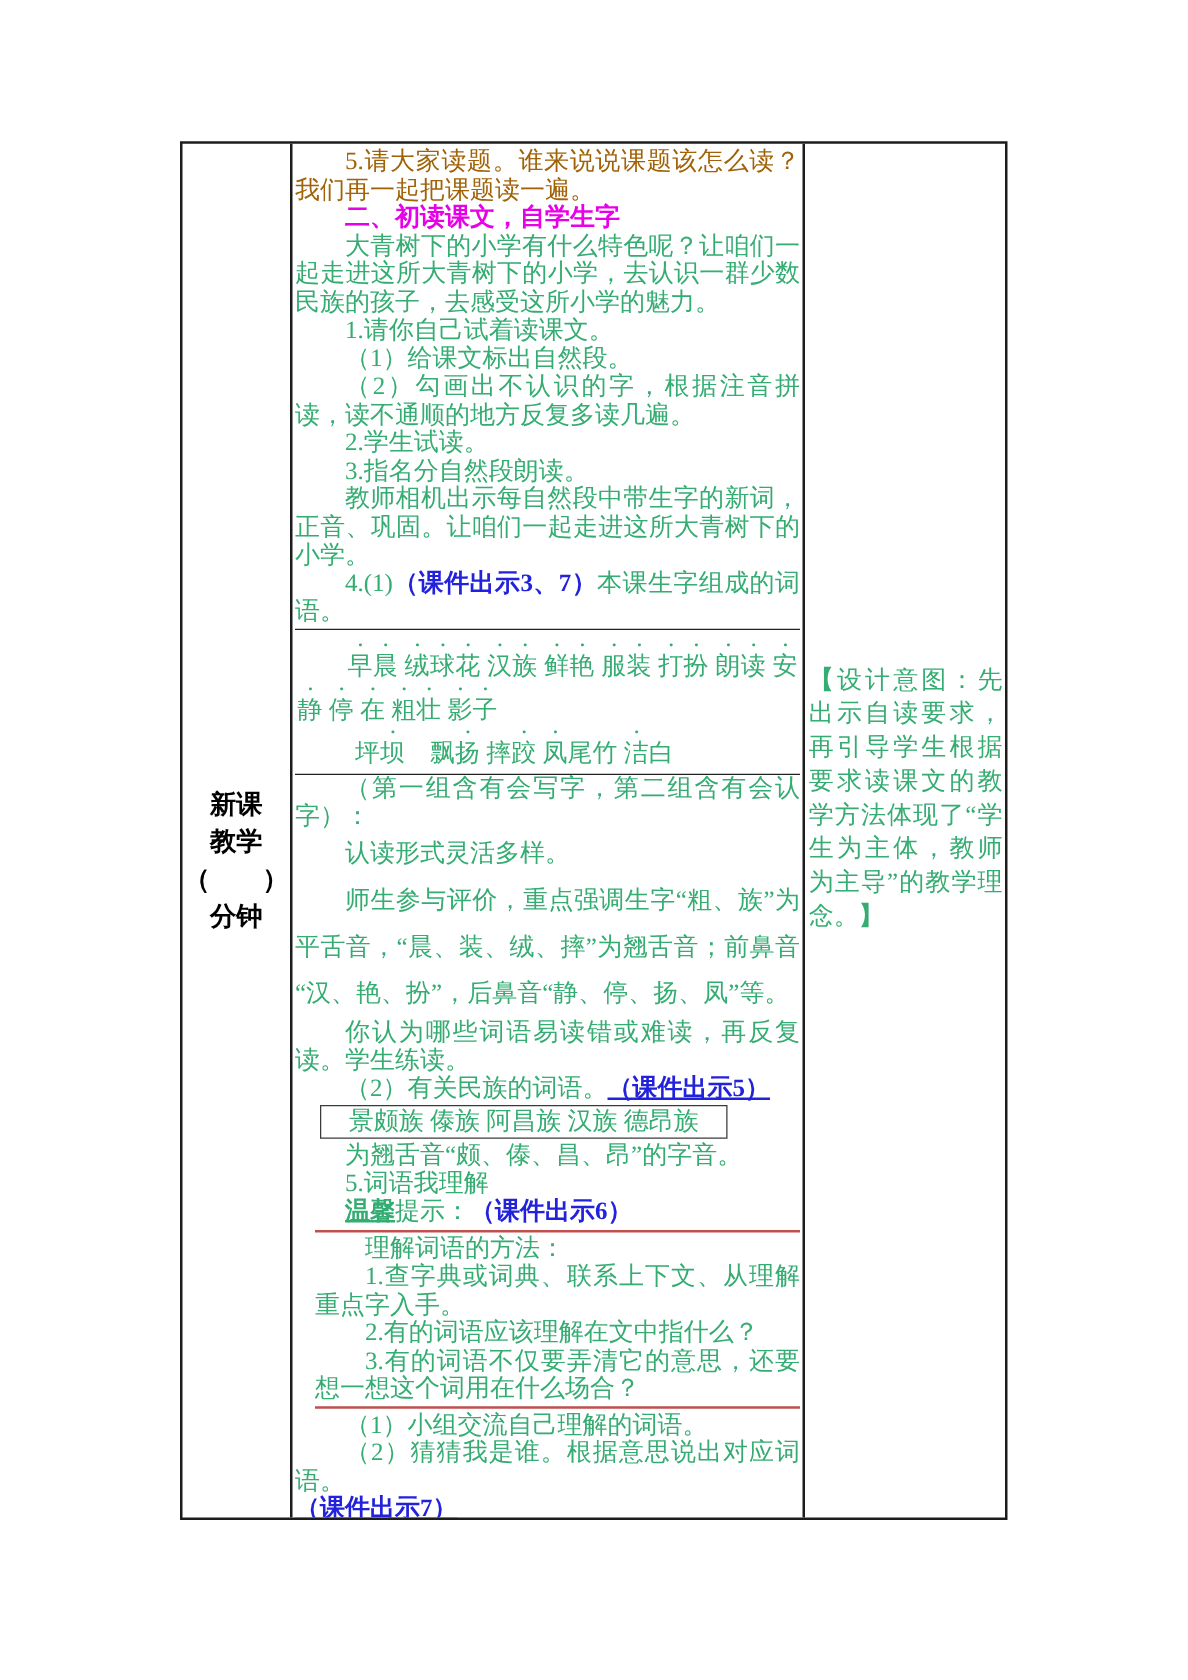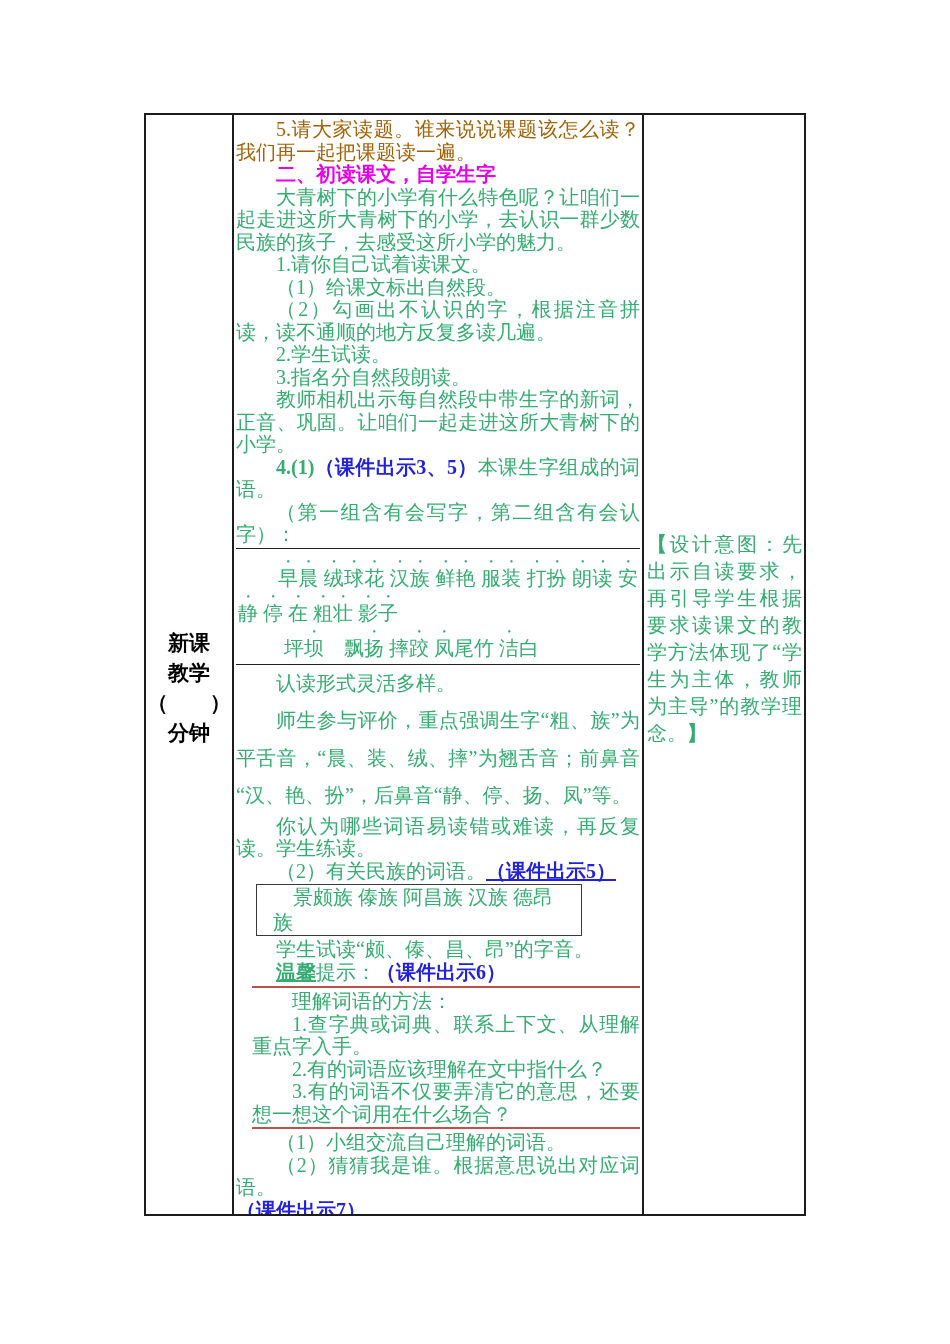--- a/index.html
+++ b/index.html
@@ -37,33 +37,33 @@
   .ind{text-indent:2em;}
   .ind2{text-indent:2.3em;}
   .wide{line-height:37.5px;}
   .wordbox{
     border-top:1.5px solid #222;border-bottom:1.5px solid #222;
     margin-top:2px;padding:7px 2px 3px 2px;
   }
   .wordbox .p{line-height:26px;}
   .minzubox{
     border:1.5px solid #3a3a3a;width:326px;margin:2px 0 2px 20px;
-    line-height:25px;padding:0 16px;box-sizing:border-box;white-space:pre;
+    line-height:25px;padding:0 2px;box-sizing:border-box;white-space:pre;
   }
   .redbox{
     border-top:2.5px solid var(--red);border-bottom:2.5px solid var(--red);
     margin:3px 0 2px 16px;padding:2px 0;
   }
 
   
   .seg{white-space:pre-wrap;}
   .black{color:#a16207;}
   .green{color:var(--green);}
   .magenta{color:var(--magenta);font-weight:bold;}
-  .gbold{color:var(--green);font-weight:bold;}
+  .gbold{color:var(--green);font-weight:normal;}
   .gboldu{color:var(--green);font-weight:bold;text-decoration:underline;}
   .bblue{color:var(--blue);font-weight:bold;}
   .bblueu{color:var(--blue);font-weight:bold;text-decoration:underline;}
   .gdot{
     color:var(--green);
     -webkit-text-emphasis:filled dot var(--green);
     text-emphasis:filled dot var(--green);
     text-emphasis-position:over right;
   }
 </style>
@@ -83,32 +83,33 @@
     <div class="col-main">
         <div class="blk p ind"><span class="seg black">5.请大家读题。谁来说说课题该怎么读？我们再一起把课题读一遍。</span></div>
         <div class="blk p ind"><span class="seg magenta">二、初读课文，自学生字</span></div>
         <div class="blk p ind"><span class="seg green">大青树下的小学有什么特色呢？让咱们一起走进这所大青树下的小学，去认识一群少数民族的孩子，去感受这所小学的魅力。</span></div>
         <div class="blk p ind"><span class="seg green">1.请你自己试着读课文。</span></div>
         <div class="blk p ind"><span class="seg green">（1）给课文标出自然段。</span></div>
         <div class="blk p ind"><span class="seg green">（2）勾画出不认识的字，根据注音拼读，读不通顺的地方反复多读几遍。</span></div>
         <div class="blk p ind"><span class="seg green">2.学生试读。</span></div>
         <div class="blk p ind"><span class="seg green">3.指名分自然段朗读。</span></div>
         <div class="blk p ind"><span class="seg green">教师相机出示每自然段中带生字的新词，正音、巩固。让咱们一起走进这所大青树下的小学。</span></div>
-        <div class="blk p ind"><span class="seg gbold">4.(1)</span><span class="seg bblue">（课件出示3、5）</span><span class="seg green">本课生字组成的词语。</span></div>
-        <div class="blk p ind"><span class="seg green">（第一组含有会写字，第二组含有会认字）：</span></div>
+        <div class="blk p ind"><span class="seg gbold">4.(1)</span><span class="seg bblue">（课件出示3、7）</span><span class="seg green">本课生字组成的词语。</span></div>
         <div class="blk wordbox">
           <div class="blk p ind"><span class="seg gdot">早晨 绒球花 汉族 鲜艳 服装 打扮 朗读 安静 停 在 粗壮 影子</span></div>
           <div class="blk p ind2"><span class="seg green">坪</span><span class="seg gdot">坝</span><span class="seg green">　飘</span><span class="seg gdot">扬</span><span class="seg green"> 摔</span><span class="seg gdot">跤</span><span class="seg green"> </span><span class="seg gdot">凤</span><span class="seg green">尾竹 </span><span class="seg gdot">洁</span><span class="seg green">白</span></div>
         </div>
+        <div class="blk p ind"><span class="seg green">（第一组含有会写字，第二组含有会认字）：</span></div>
         <div class="blk p ind wide"><span class="seg green">认读形式灵活多样。</span></div>
         <div class="blk p ind wide"><span class="seg green">师生参与评价，重点强调生字“粗、族”为平舌音，“晨、装、绒、摔”为翘舌音；前鼻音“汉、艳、扮”，后鼻音“静、停、扬、凤”等。</span></div>
         <div class="blk p ind"><span class="seg green">你认为哪些词语易读错或难读，再反复读。学生练读。</span></div>
         <div class="blk p ind"><span class="seg green">（2）有关民族的词语。</span><span class="seg bblueu">（课件出示5）</span></div>
         <div class="blk minzubox"><span class="seg green">　景颇族 傣族 阿昌族 汉族 德昂族</span></div>
-        <div class="blk p ind"><span class="seg green">学生试读“颇、傣、昌、昂”的字音。</span></div>
+        <div class="blk p ind"><span class="seg green">为翘舌音“颇、傣、昌、昂”的字音。</span></div>
+        <div class="blk p ind"><span class="seg green">5.词语我理解</span></div>
         <div class="blk p ind"><span class="seg gboldu">温馨</span><span class="seg green">提示：</span><span class="seg bblue">（课件出示6）</span></div>
         <div class="blk redbox">
           <div class="blk p ind"><span class="seg green">理解词语的方法：</span></div>
           <div class="blk p ind"><span class="seg green">1.查字典或词典、联系上下文、从理解重点字入手。</span></div>
           <div class="blk p ind"><span class="seg green">2.有的词语应该理解在文中指什么？</span></div>
           <div class="blk p ind"><span class="seg green">3.有的词语不仅要弄清它的意思，还要想一想这个词用在什么场合？</span></div>
         </div>
         <div class="blk p ind"><span class="seg green">（1）小组交流自己理解的词语。</span></div>
         <div class="blk p ind"><span class="seg green">（2）猜猜我是谁。根据意思说出对应词语。</span></div>
         <div class="blk p"><span class="seg bblueu">（课件出示7）</span></div>

